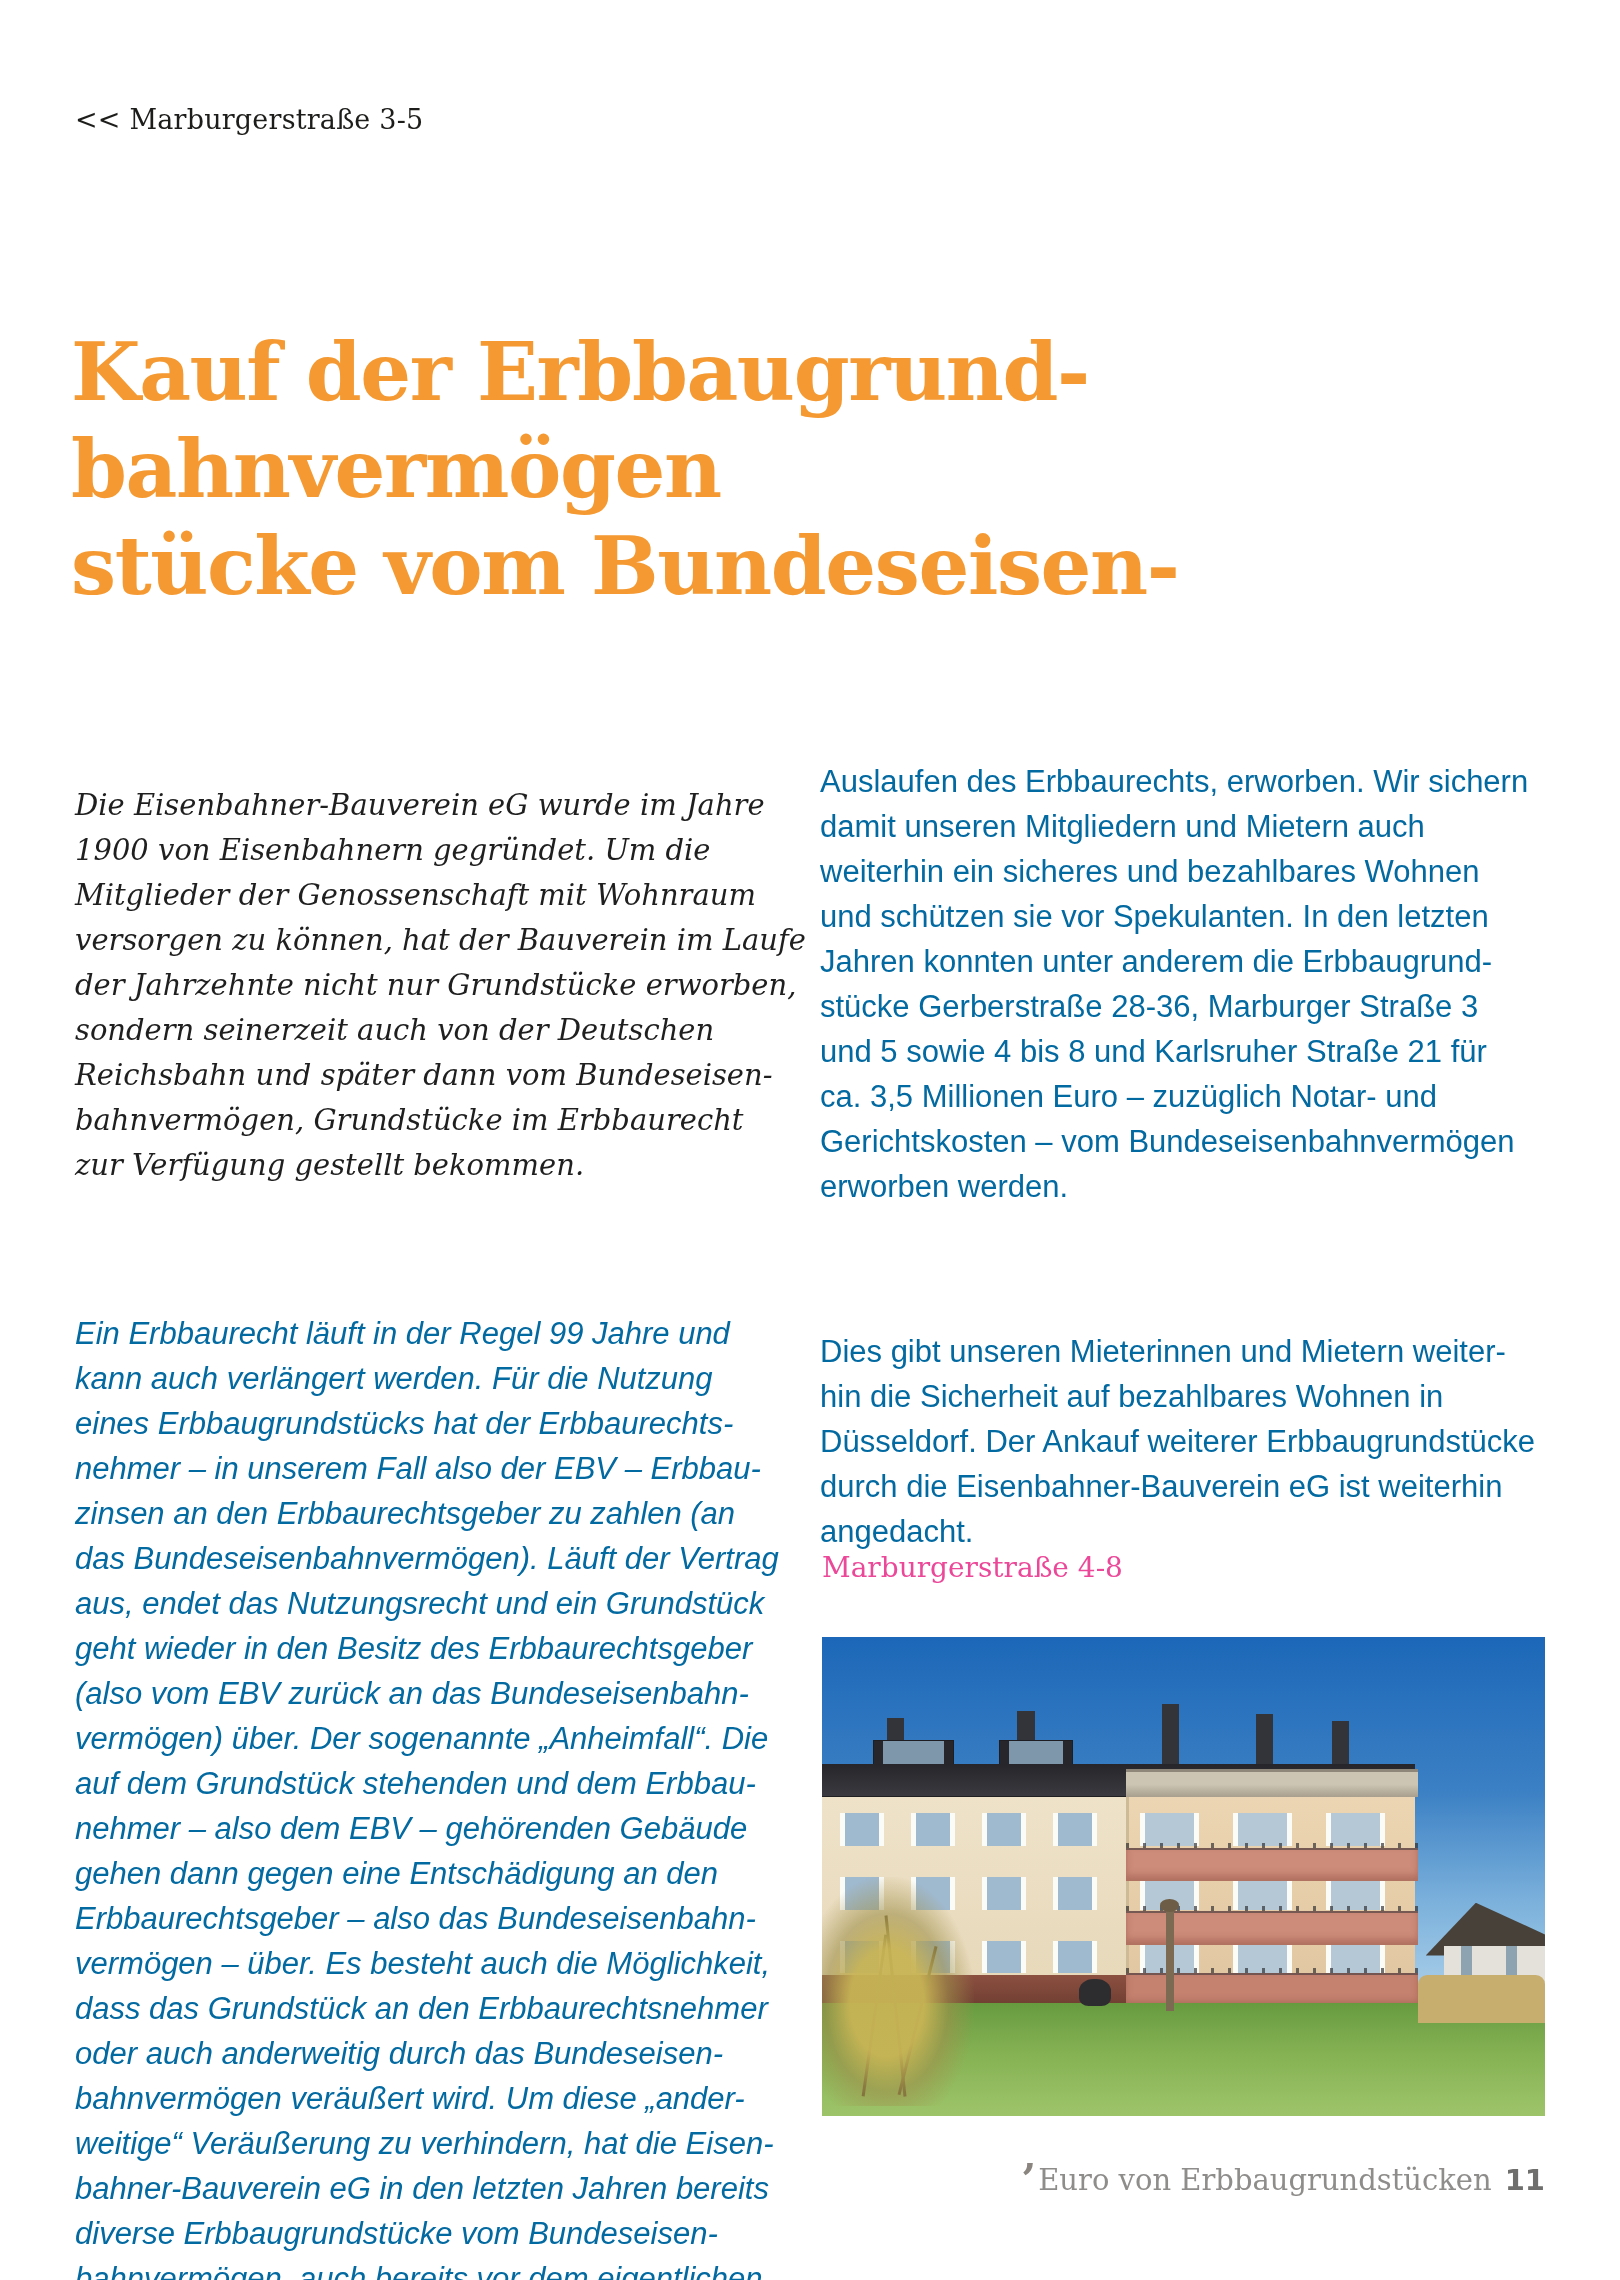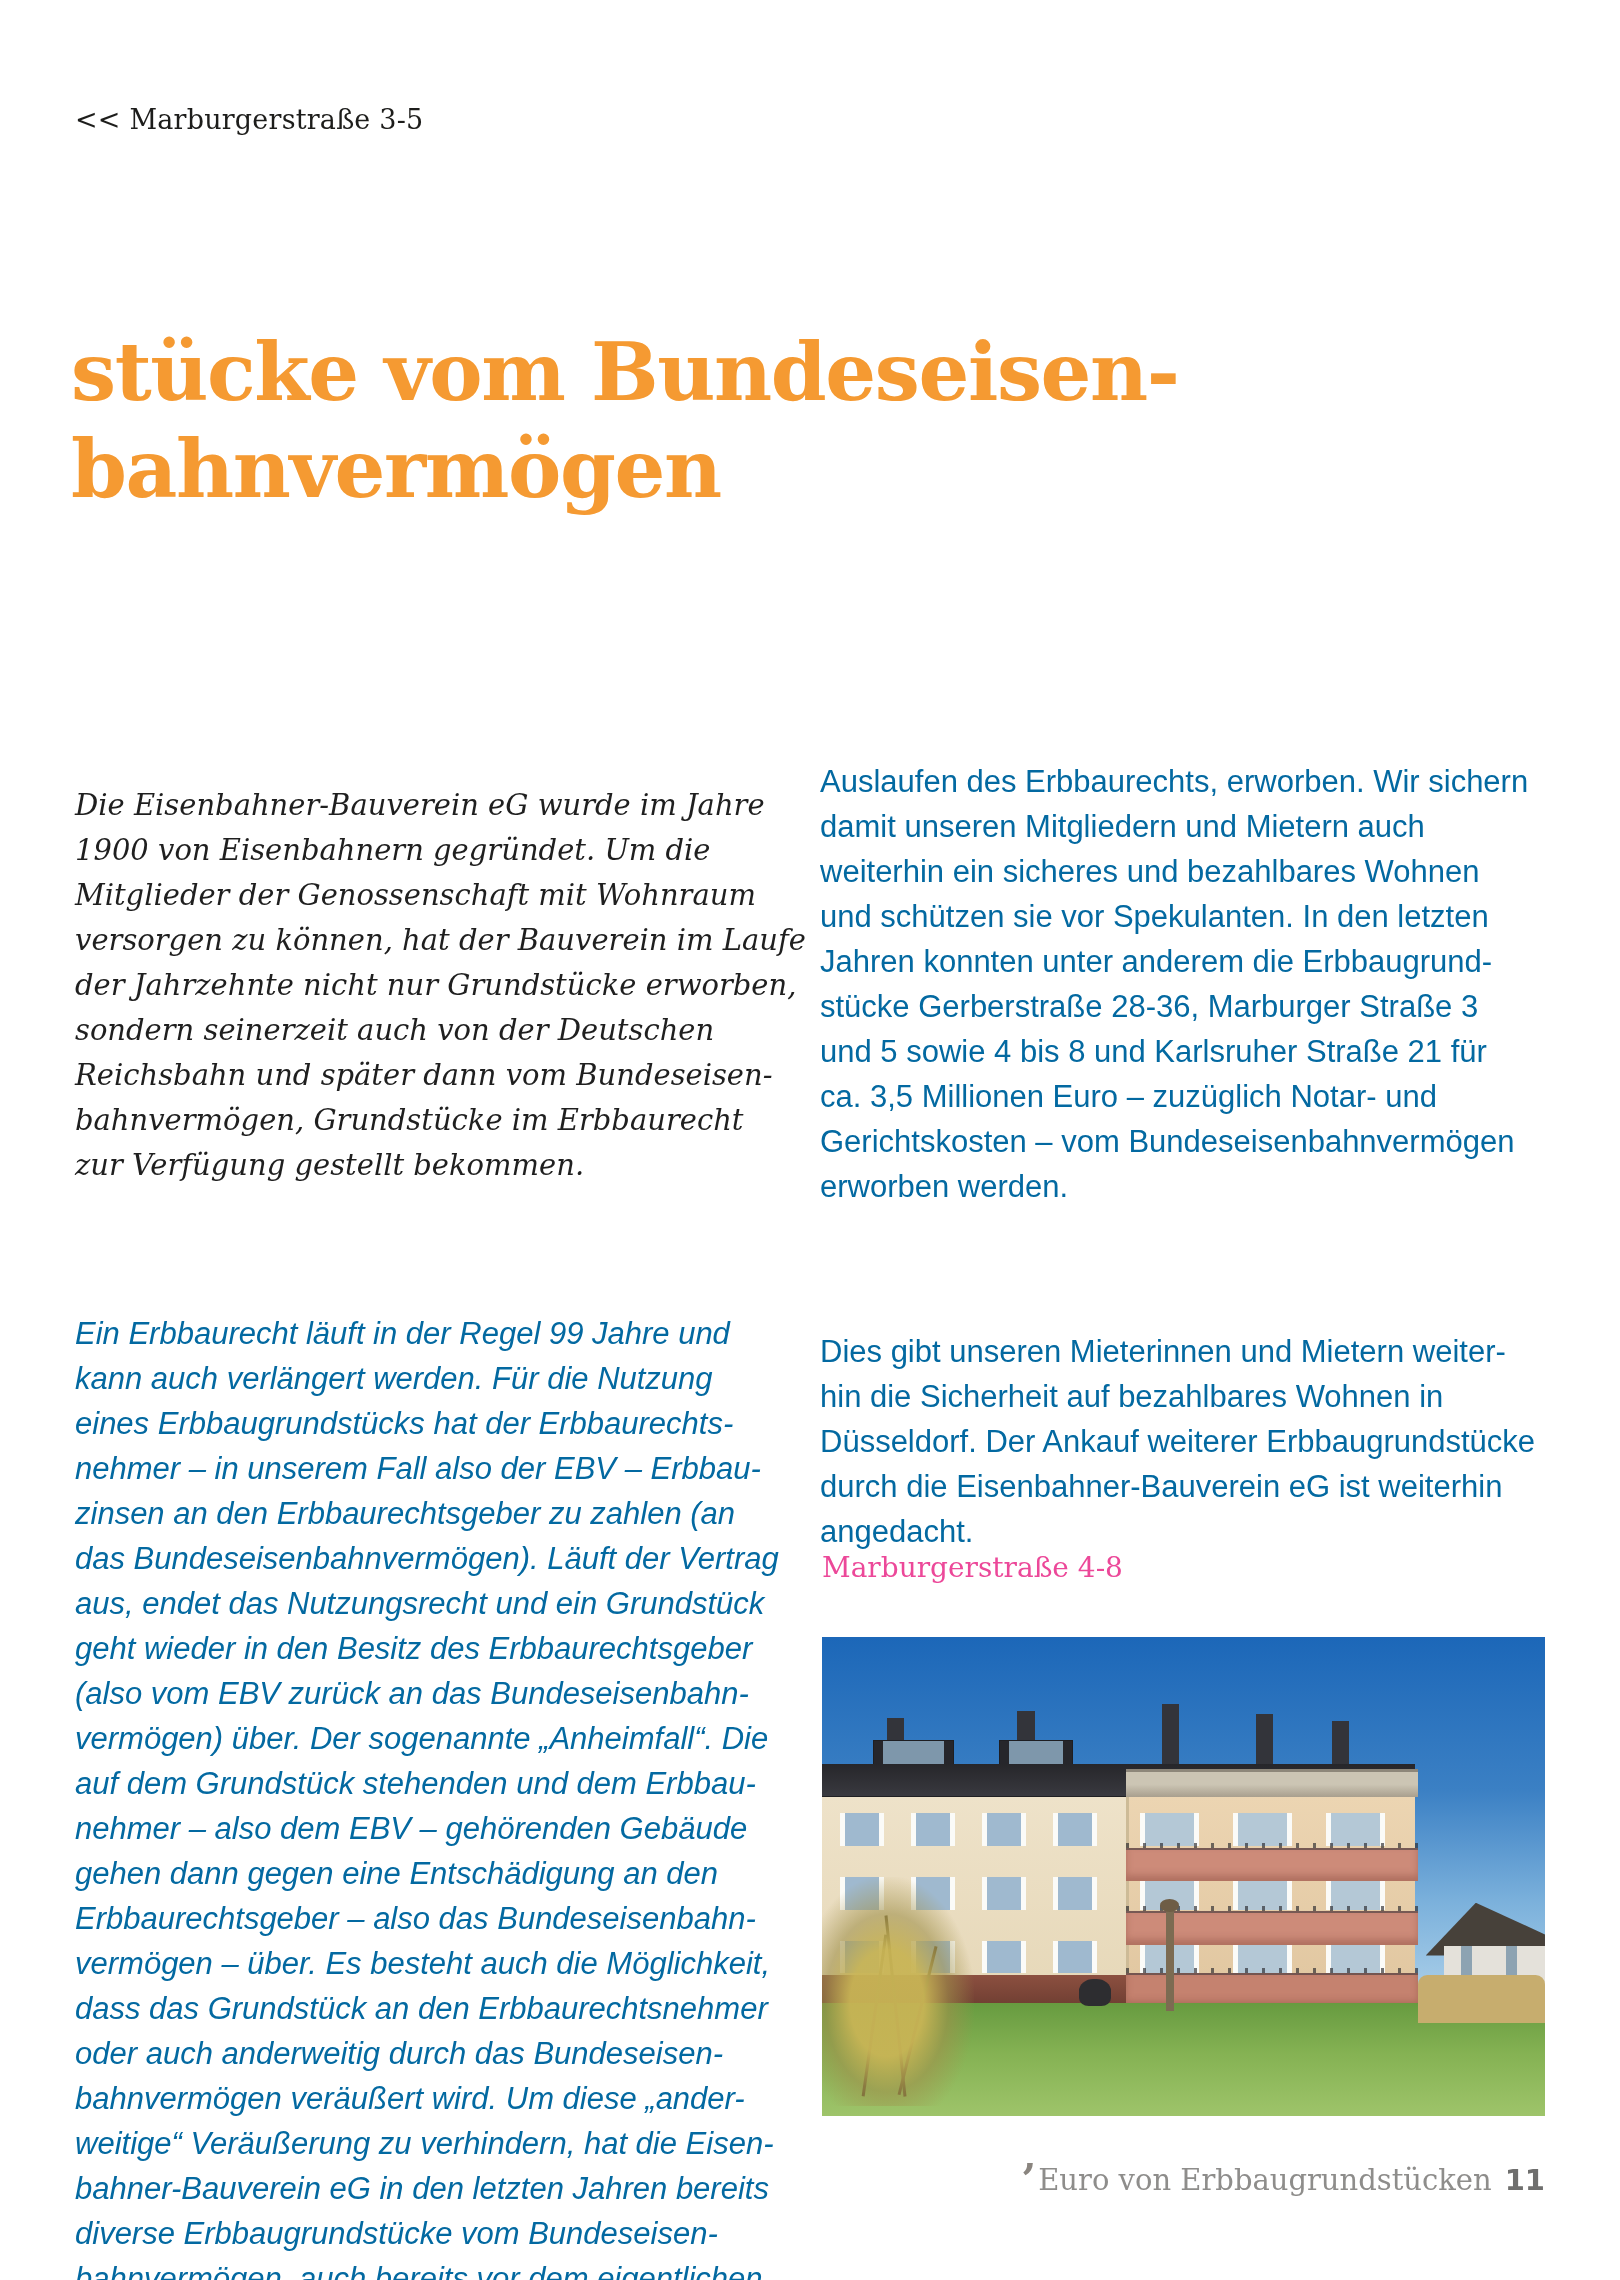--- a/index.html
+++ b/index.html
@@ -80,22 +80,23 @@
   .footer .num{font-size:29px;font-weight:700;color:#6f6f6e;margin-left:13px;font-family:"DejaVu Sans",sans-serif;}
 </style>
 </head>
 <body>
 
 <div class="page">
 
   <div class="kicker">&lt;&lt; Marburgerstraße 3-5</div>
 
   <div class="title">
+    <div>Kauf der Erbbaugrund-</div>
+    <div>bahnvermögen</div>
     <div>stücke vom Bundeseisen-</div>
-    <div>bahnvermögen</div>
   </div>
 
   <div class="col col-left">
     <div class="serif-para">Die Eisenbahner-Bauverein eG wurde im Jahre
 1900 von Eisenbahnern gegründet. Um die
 Mitglieder der Genossenschaft mit Wohnraum
 versorgen zu können, hat der Bauverein im Laufe
 der Jahrzehnte nicht nur Grundstücke erworben,
 sondern seinerzeit auch von der Deutschen
 Reichsbahn und später dann vom Bundeseisen-

